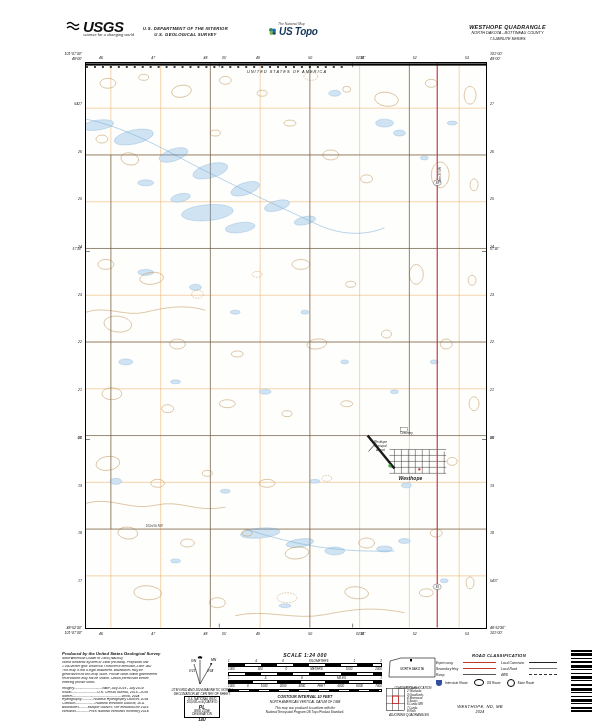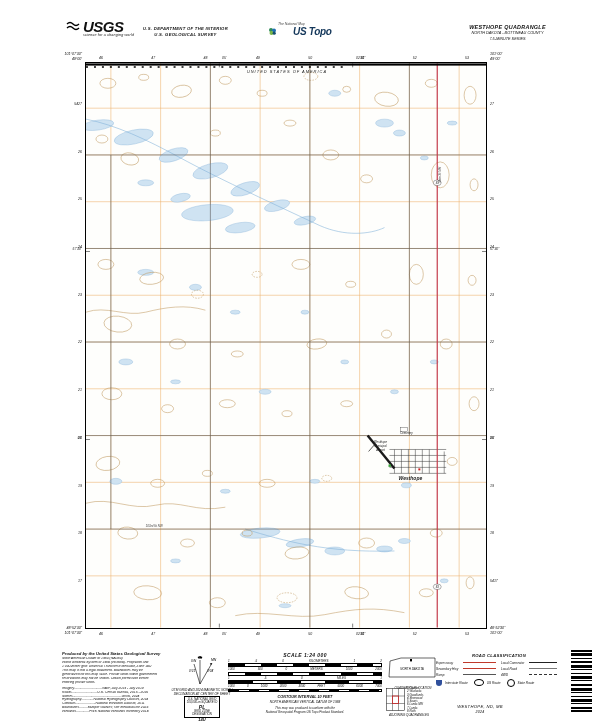--- a/index.html
+++ b/index.html
@@ -6,21 +6,21 @@
   .page{position:relative;width:600px;height:725px;background:#fff;overflow:hidden;
         font-family:"Liberation Sans",sans-serif;color:#111;font-style:italic;}
   .abs{position:absolute;}
   
   .usgs-wrap{left:66px;top:20px;display:flex;gap:3px;align-items:flex-start;}
   .usgs-txt{font-weight:bold;font-size:15px;letter-spacing:-0.5px;line-height:13px;}
   .usgs-tag{font-size:3.6px;letter-spacing:.2px;}
   .dept{left:143px;top:26px;font-size:4.2px;font-weight:bold;letter-spacing:.3px;line-height:5.5px;}
   .ustopo{left:268px;top:22px;text-align:left;}
   .tnm{font-size:3.4px;color:#444;margin-left:10px;}
-  .brand{display:flex;align-items:center;gap:16px;}
+  .brand{display:flex;align-items:center;gap:2px;}
   .brand-txt{font-size:10px;font-weight:bold;color:#14375a;letter-spacing:-0.3px;}
   .quad{left:420px;top:24px;width:175px;text-align:center;line-height:6px;}
   .quad-title{font-size:5.4px;font-weight:bold;letter-spacing:.3px;}
   .quad-sub{font-size:3.8px;}
   
   .map-frame{left:85px;top:62px;width:402px;height:567px;border:0.8px solid #000;box-sizing:border-box;background:#fefefc;}
   .gridrow{left:85px;width:402px;height:5px;display:flex;justify-content:space-between;
            padding:0 18px 0 14px;box-sizing:border-box;font-size:3.5px;color:#222;}
   .gr-top{top:56px;} .gr-bottom{top:632px;}
   .gridcol{top:62px;width:16px;height:567px;display:flex;flex-direction:column;justify-content:space-between;

